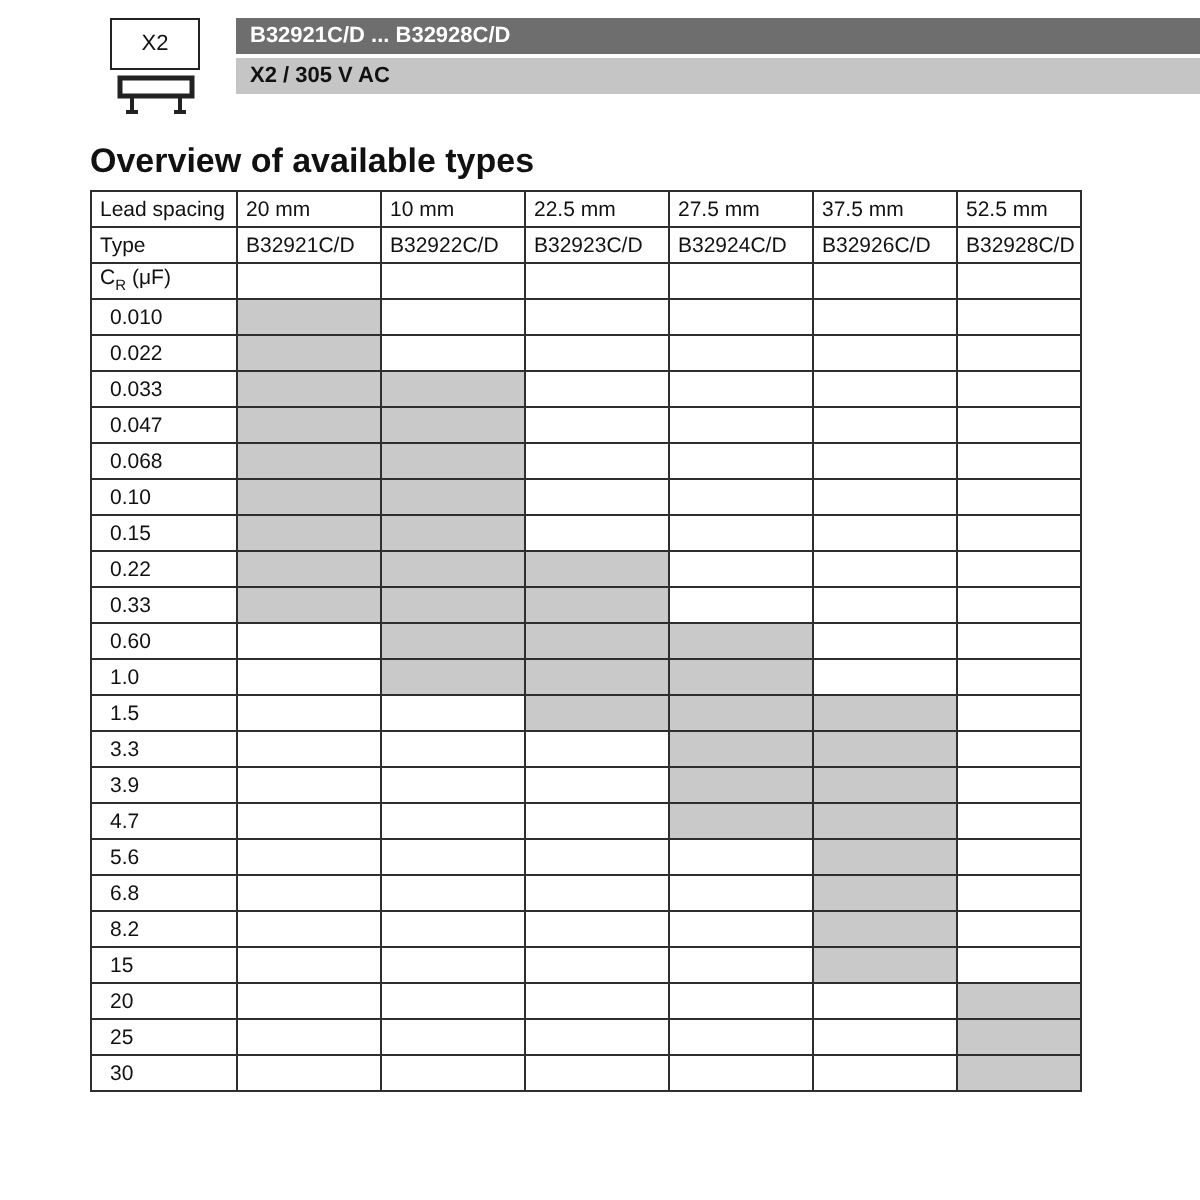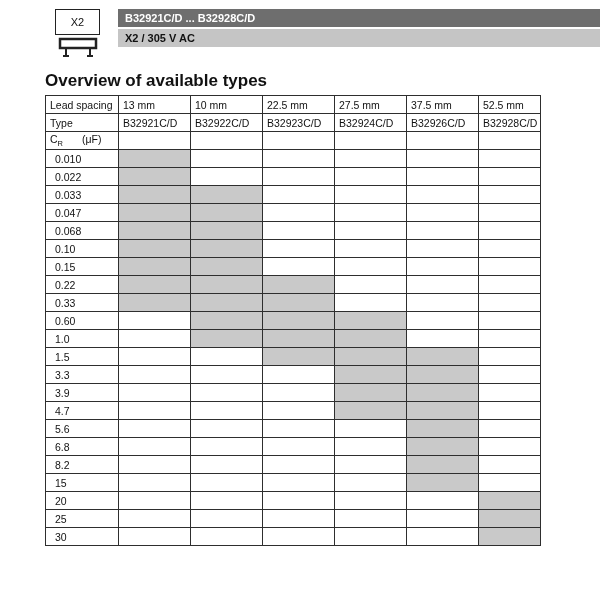--- a/index.html
+++ b/index.html
@@ -26,21 +26,21 @@
     position:absolute; left:45px; top:95px; width:495px;
     border-collapse:collapse; table-layout:fixed; font-size:10.5px;
   }
   td {
     border:1px solid #2e2e2e; height:18px; padding:0 0 0 4px;
     box-sizing:border-box; vertical-align:middle; white-space:nowrap; overflow:hidden;
   }
   .cap-label { padding-left:9px; }
   .shaded { background:var(--shade,#c9c9c9); }
   sub { font-size:7.5px; }
-  .unit { margin-left:19px; }
+  .unit { margin-left:3px; }
 </style>
 </head>
 <body>
 
 <div class="x2-box">
   <span>X2</span>
 </div>
 
 <svg class="cap-icon" width="42" height="24" viewBox="0 0 42 24">
   <rect x="3" y="2" width="36" height="9" fill="none" stroke="#222" stroke-width="2.5"></rect>
@@ -58,21 +58,21 @@
       <col style="width:72px">
       <col style="width:72px">
     <col style="width:72px">
       <col style="width:72px">
       <col style="width:72px">
       <col style="width:62px">
   </colgroup>
   <thead>
     <tr>
       <td>Lead spacing</td>
-      <td>13 mm</td>
+      <td>20 mm</td>
       <td>10 mm</td>
       <td>22.5 mm</td>
       <td>27.5 mm</td>
       <td>37.5 mm</td>
       <td>52.5 mm</td>
     </tr>
     <tr>
       <td>Type</td>
       <td>B32921C/D</td>
       <td>B32922C/D</td>

